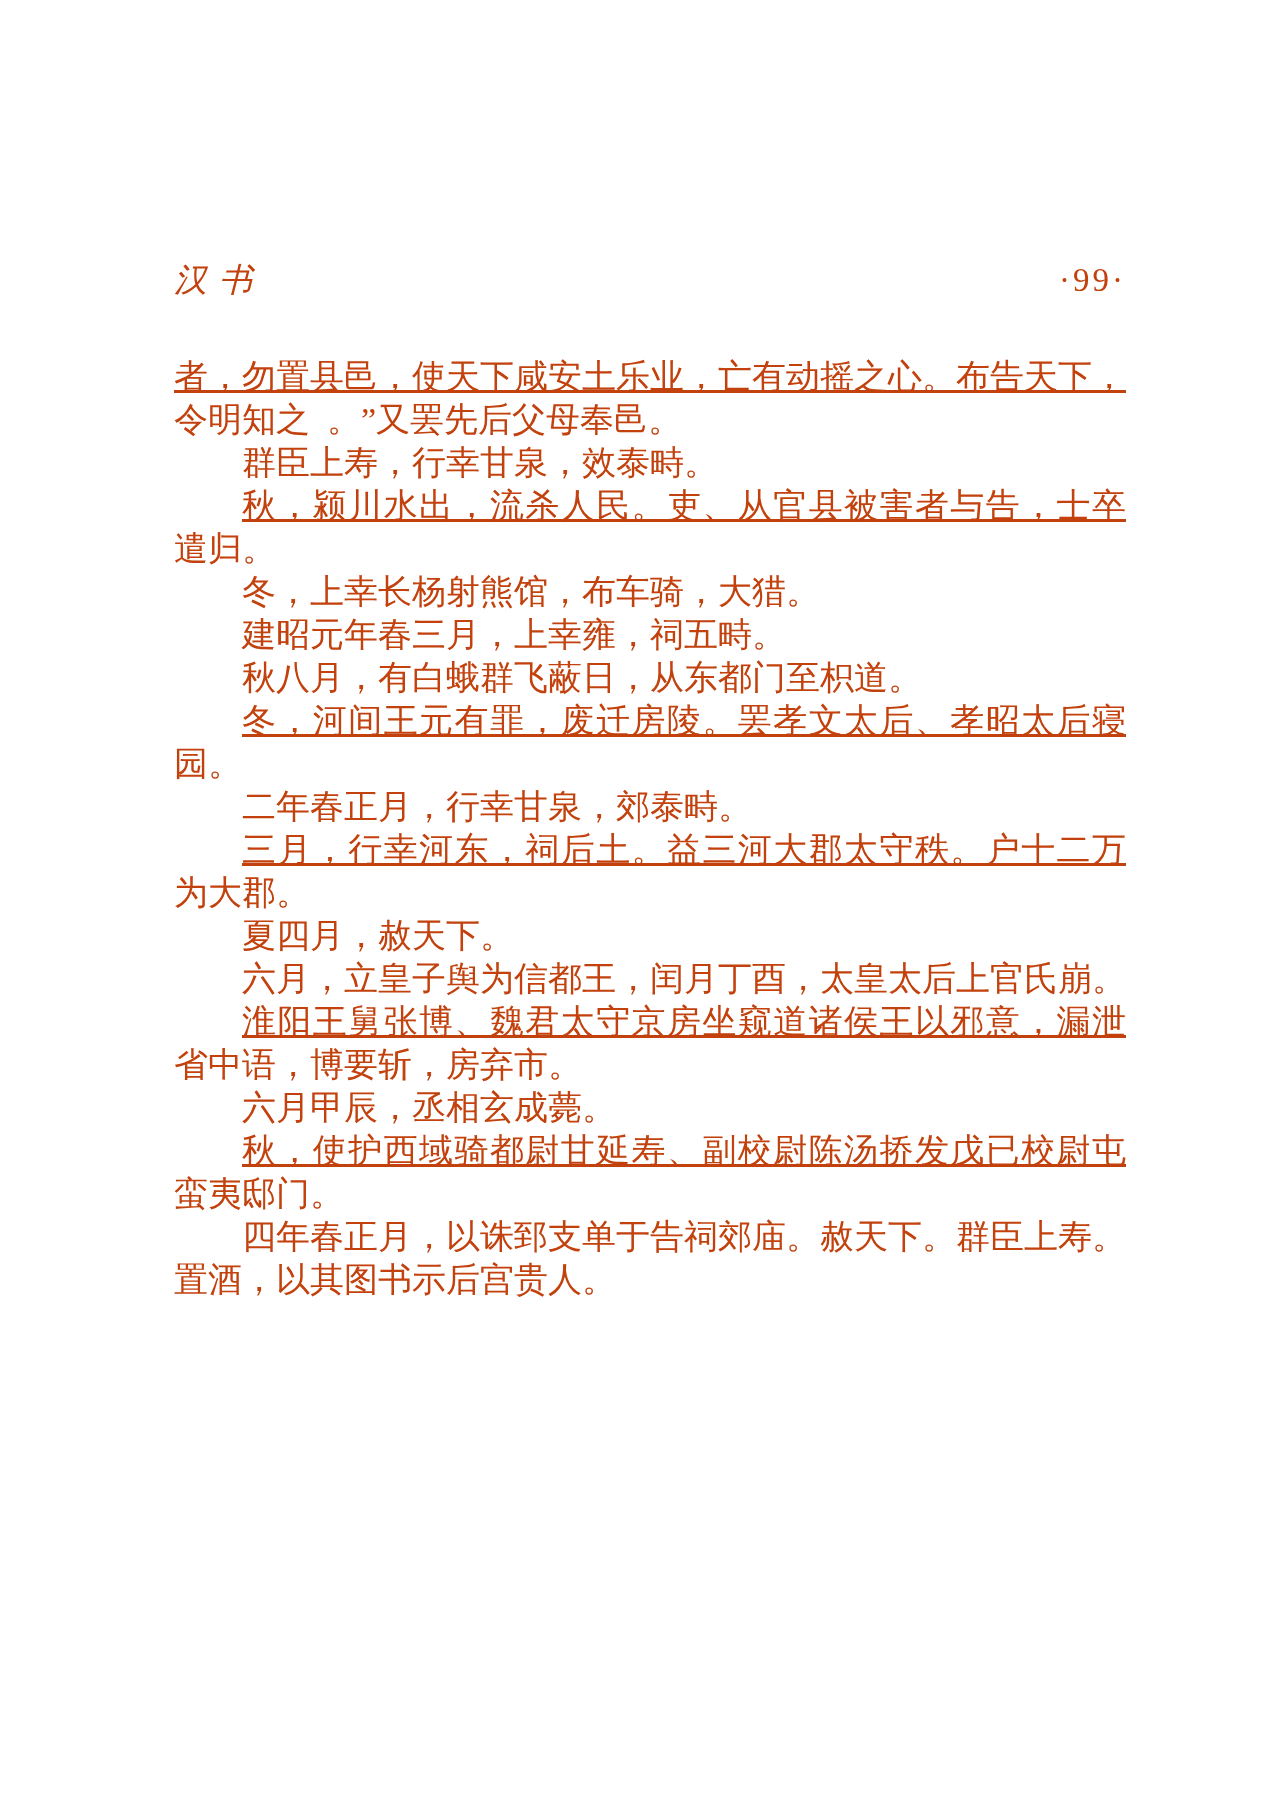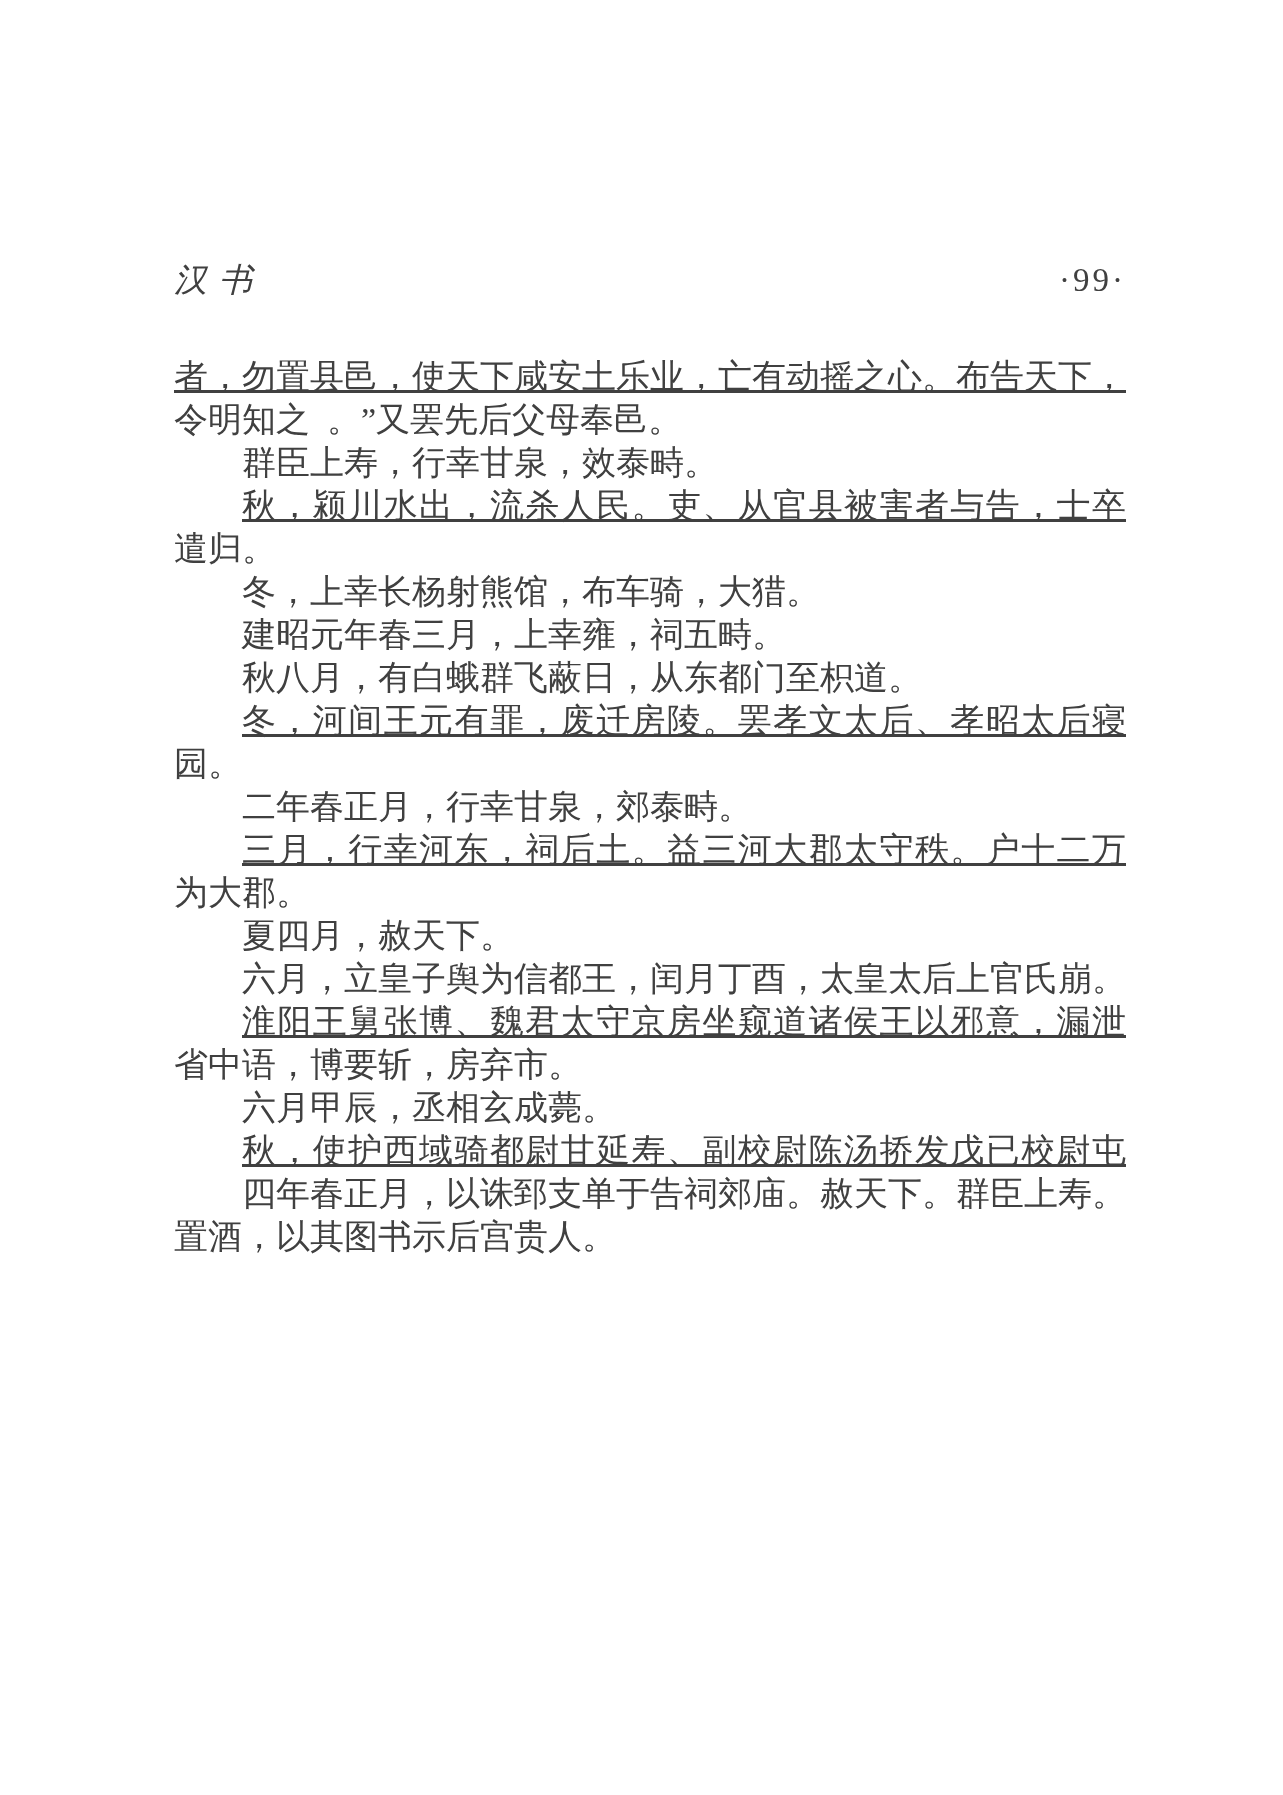--- a/index.html
+++ b/index.html
@@ -1,20 +1,20 @@
 <!DOCTYPE html>
 <html><head>
 <meta charset="utf-8">
 <style>
   html,body{margin:0;padding:0;background:#ffffff;}
   .page{
     position:relative;
     width:1283px;height:1795px;
     background:#ffffff;
-    color:#404040;
+    color:#c2410c;
     font-family:"Liberation Serif","DejaVu Serif",serif;
     overflow:hidden;
   }
   .header{
     position:absolute;
     left:174px;top:258px;
     width:952px;height:44px;
   }
   .book-title{
     position:absolute;left:0;top:0;
@@ -69,16 +69,17 @@
       <div class="text-line">园。</div>
       <div class="text-line indent">二年春正月，行幸甘泉，郊泰畤。</div>
       <div class="text-line indent fill">三月，行幸河东，祠后土。益三河大郡太守秩。户十二万</div>
       <div class="text-line">为大郡。</div>
       <div class="text-line indent">夏四月，赦天下。</div>
       <div class="text-line indent">六月，立皇子舆为信都王，闰月丁酉，太皇太后上官氏崩。</div>
       <div class="text-line indent fill">淮阳王舅张博、魏君太守京房坐窥道诸侯王以邪意，漏泄</div>
       <div class="text-line">省中语，博要斩，房弃市。</div>
       <div class="text-line indent">六月甲辰，丞相玄成薨。</div>
       <div class="text-line indent fill">秋，使护西域骑都尉甘延寿、副校尉陈汤挢发戊已校尉屯</div>
+      <div class="text-line">蛮夷邸门。</div>
       <div class="text-line indent">四年春正月，以诛郅支单于告祠郊庙。赦天下。群臣上寿。</div>
       <div class="text-line">置酒，以其图书示后宫贵人。</div>
     </div>
 </div>
 
 </body></html>

